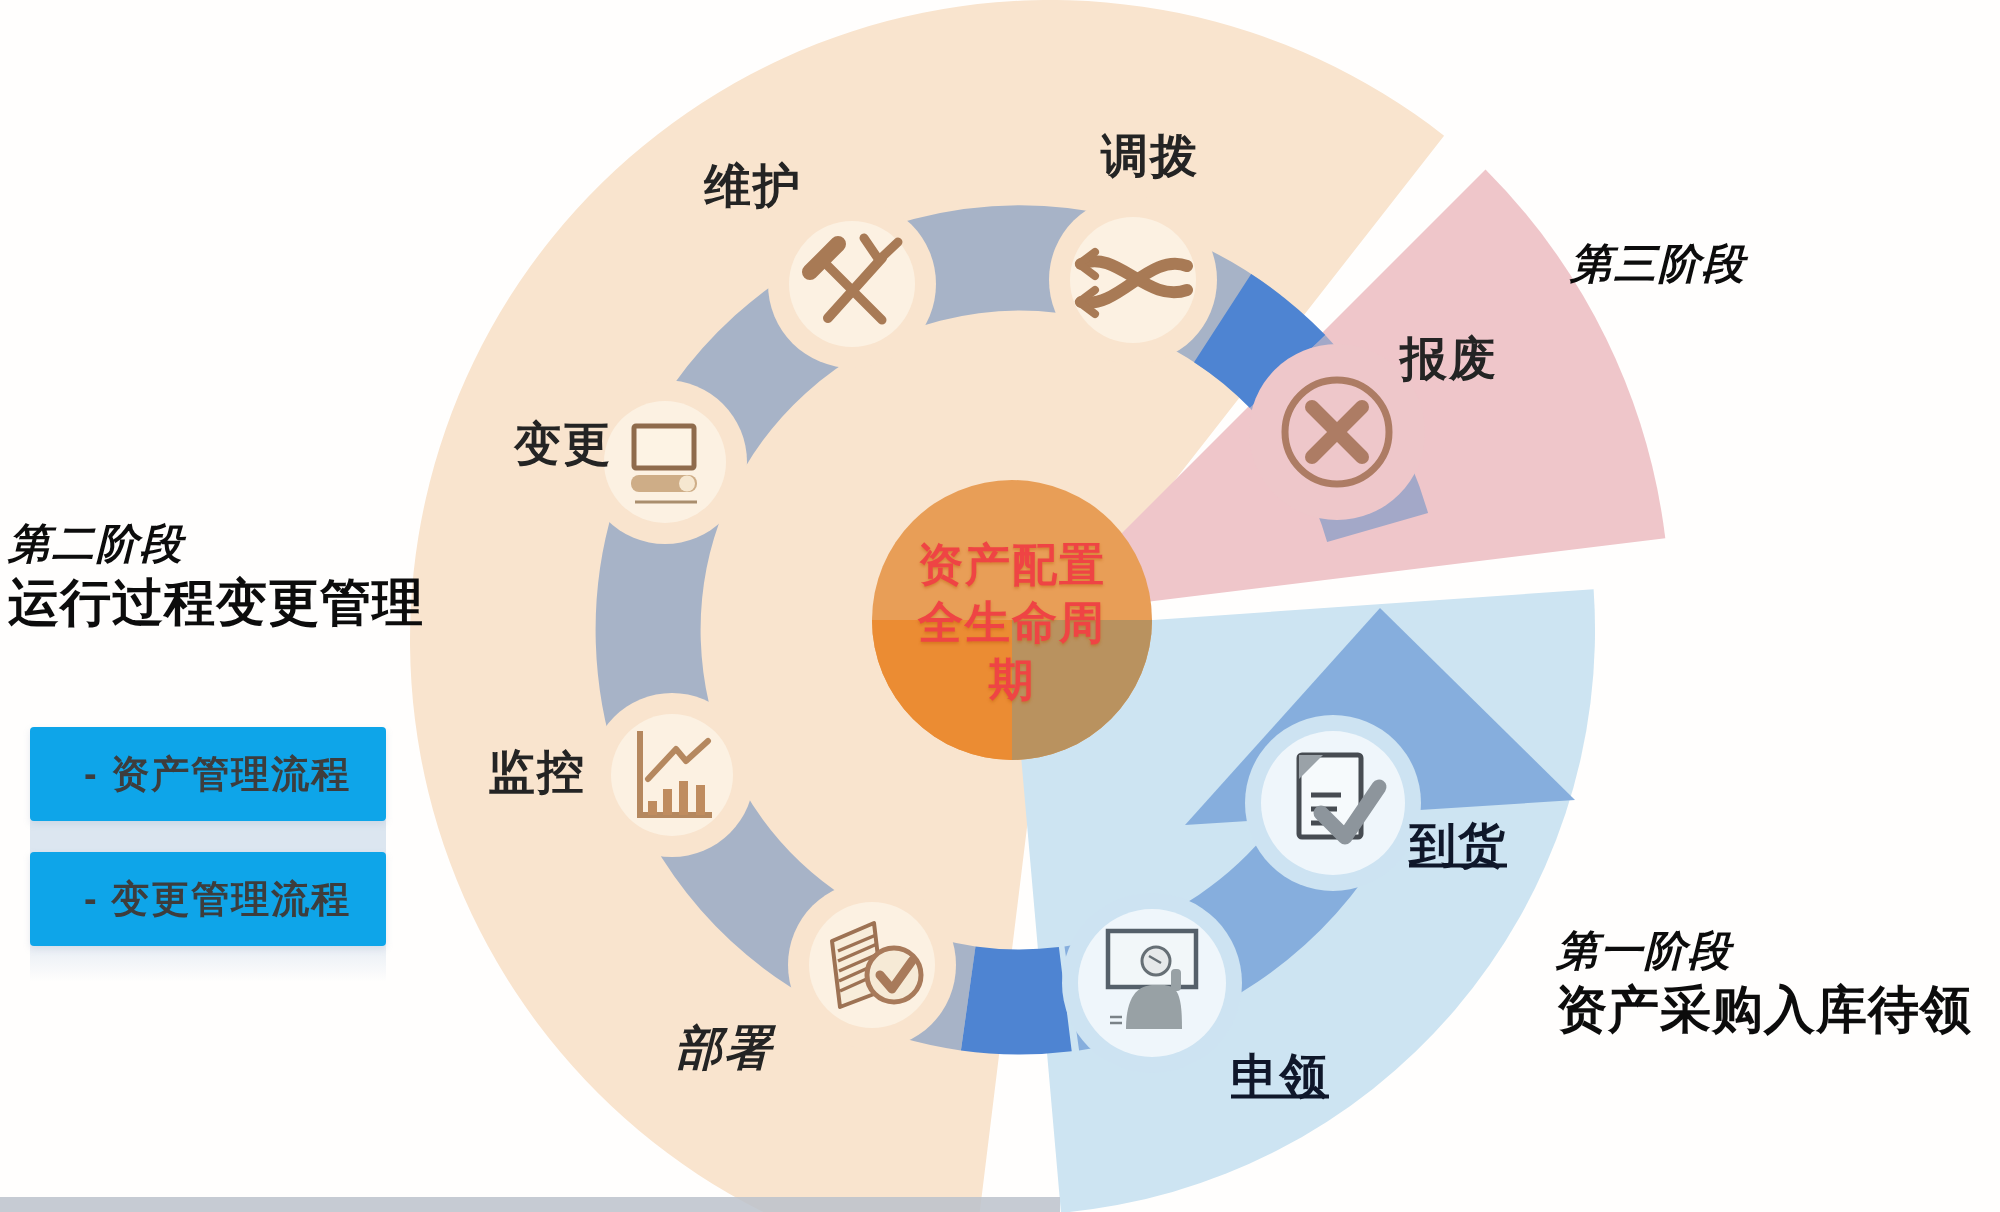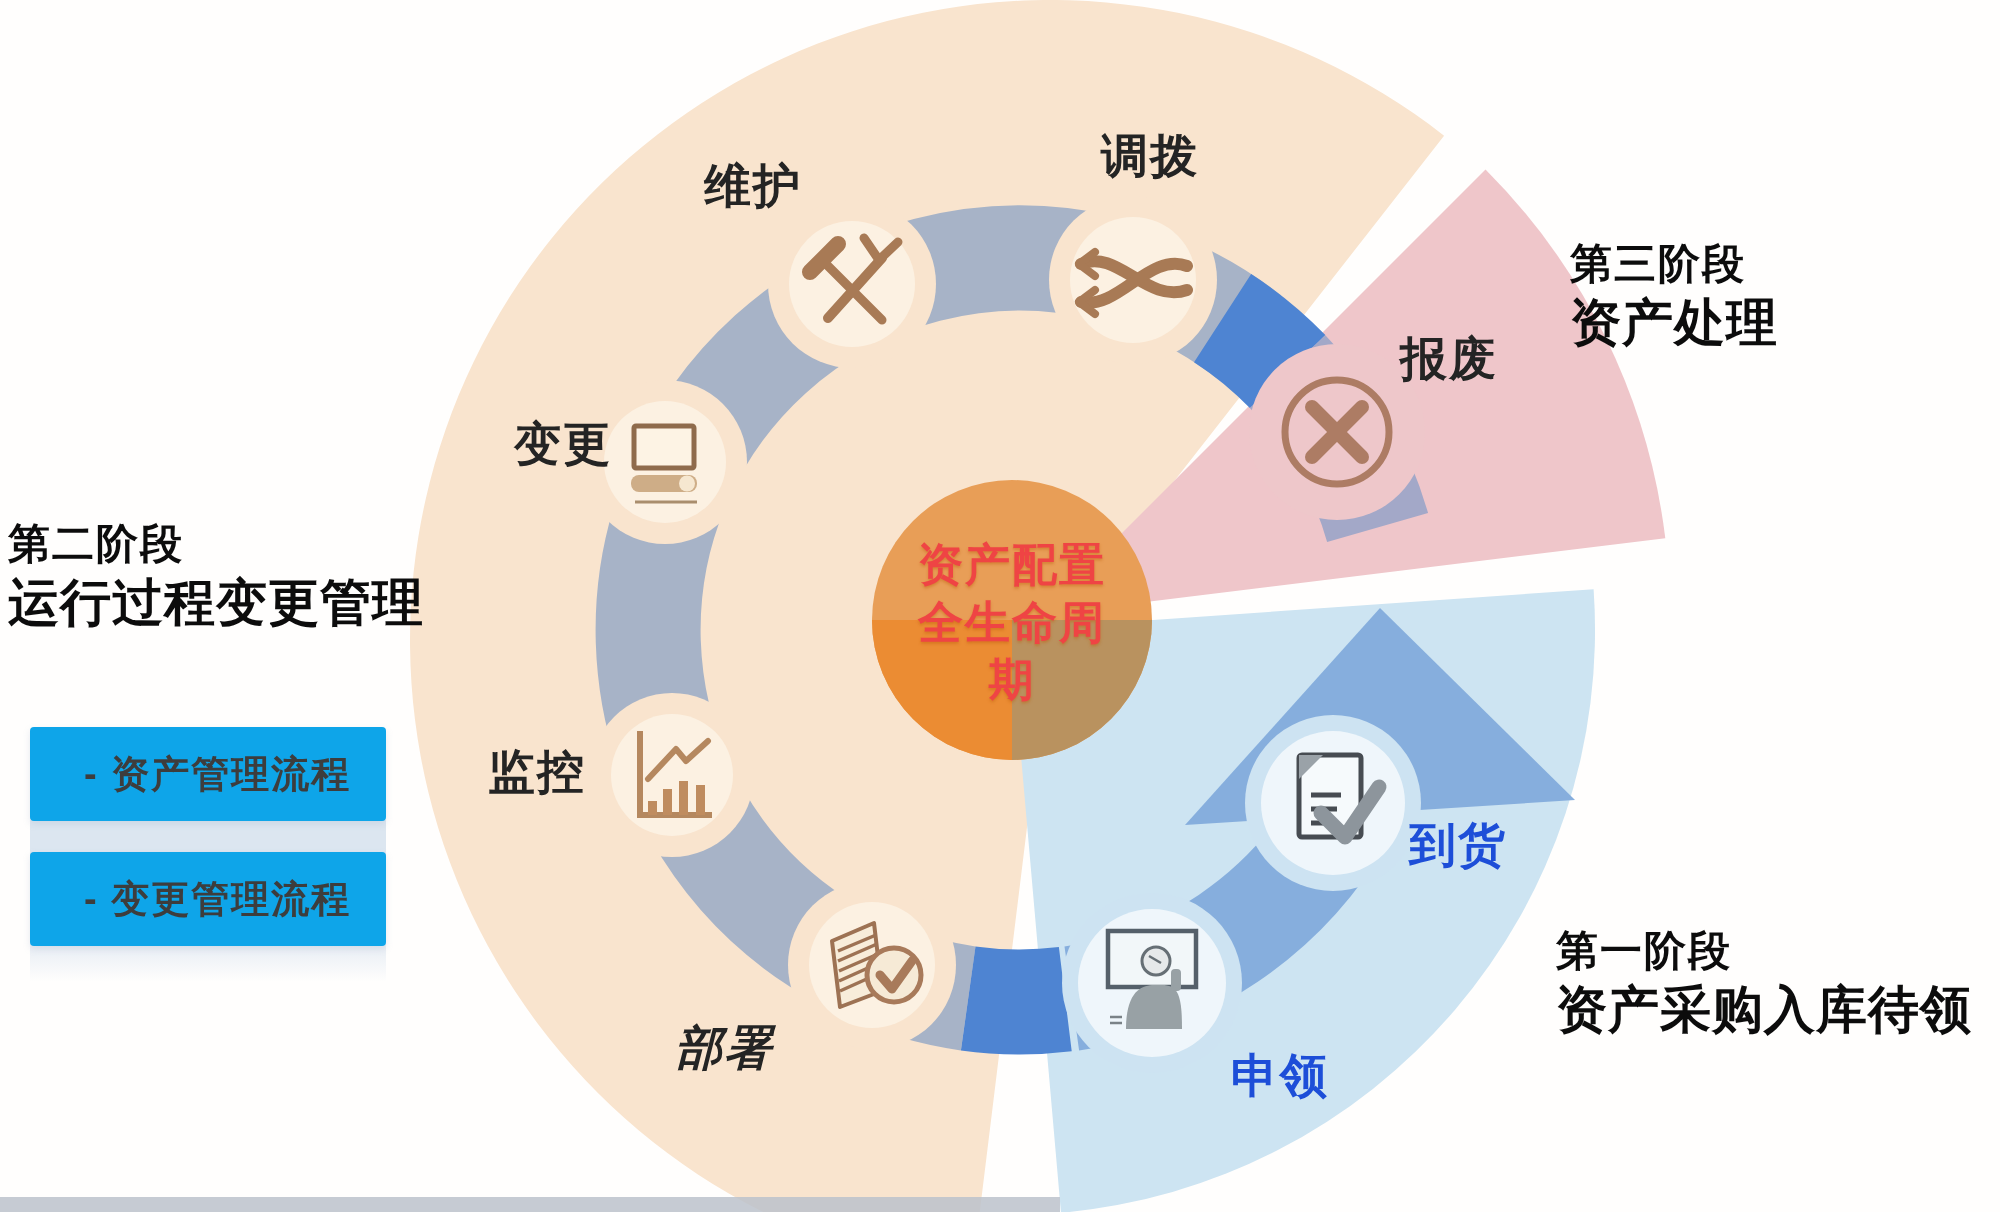--- a/index.html
+++ b/index.html
@@ -5,23 +5,23 @@
   html,body{margin:0;padding:0;background:#ffffff;}
   #stage{
     position:relative;width:2000px;height:1212px;overflow:hidden;background:#fffefd;
     font-family:"Liberation Sans","DejaVu Sans",sans-serif;
   }
   #wheel-svg{position:absolute;left:0;top:0;width:2000px;height:1212px;}
   .stage-label{
     position:absolute;transform:translate(-50%,-50%);
     font-size:47px;font-weight:700;color:#242424;letter-spacing:2px;white-space:nowrap;
   }
-  .stage-label.dark-blue{color:#1d4ed8;}
+  .stage-label.dark-blue{color:#0f172a;text-decoration:underline;}
   .phase-block{position:absolute;color:#0c0c0c;white-space:nowrap;}
-  .phase-stage{font-size:42px;font-weight:900;letter-spacing:2px;line-height:1.08;}
+  .phase-stage{font-size:42px;font-weight:900;letter-spacing:2px;line-height:1.08;font-style:italic;}
   .phase-name{font-size:51px;font-weight:900;letter-spacing:1px;line-height:1.08;margin-top:9px;}
   .center-title{
     position:absolute;left:1012px;top:622px;transform:translate(-50%,-50%);
     text-align:center;color:#ef4444;font-weight:800;font-size:45px;line-height:1.28;
     letter-spacing:2px;text-shadow:0 2px 3px rgba(190,95,10,0.45);white-space:nowrap;
   }
   .list-strip{position:absolute;left:30px;width:356px;}
   .strip-1{top:820px;height:36px;background:#dce6f0;}
   .strip-2{top:944px;height:38px;background:linear-gradient(#e7edf4,rgba(255,255,255,0));}
   .process-box{
@@ -154,21 +154,20 @@
   <div class="stage-label" style="left:1150px;top:156px;">调拨</div>
   <div class="stage-label" style="left:1449px;top:359px;">报废</div>
   <div class="stage-label" style="left:527px;top:444px;margin-left:36px;">变更</div>
   <div class="stage-label" style="left:537px;top:772px;">监控</div>
   <div class="stage-label" style="left:724px;top:1048px;font-style:italic;">部署</div>
   <div class="stage-label dark-blue" style="left:1280px;top:1076px;">申领</div>
   <div class="stage-label dark-blue" style="left:1458px;top:845px;">到货</div>
 
   <div class="phase-block" style="left:1570px;top:241px;">
     <div class="phase-stage">第三阶段</div>
-    <div class="phase-name">资产处理</div>
   </div>
   <div class="phase-block" style="left:1556px;top:928px;">
     <div class="phase-stage">第一阶段</div>
     <div class="phase-name">资产采购入库待领</div>
   </div>
   <div class="phase-block" style="left:8px;top:521px;">
     <div class="phase-stage">第二阶段</div>
     <div class="phase-name">运行过程变更管理</div>
   </div>
 

